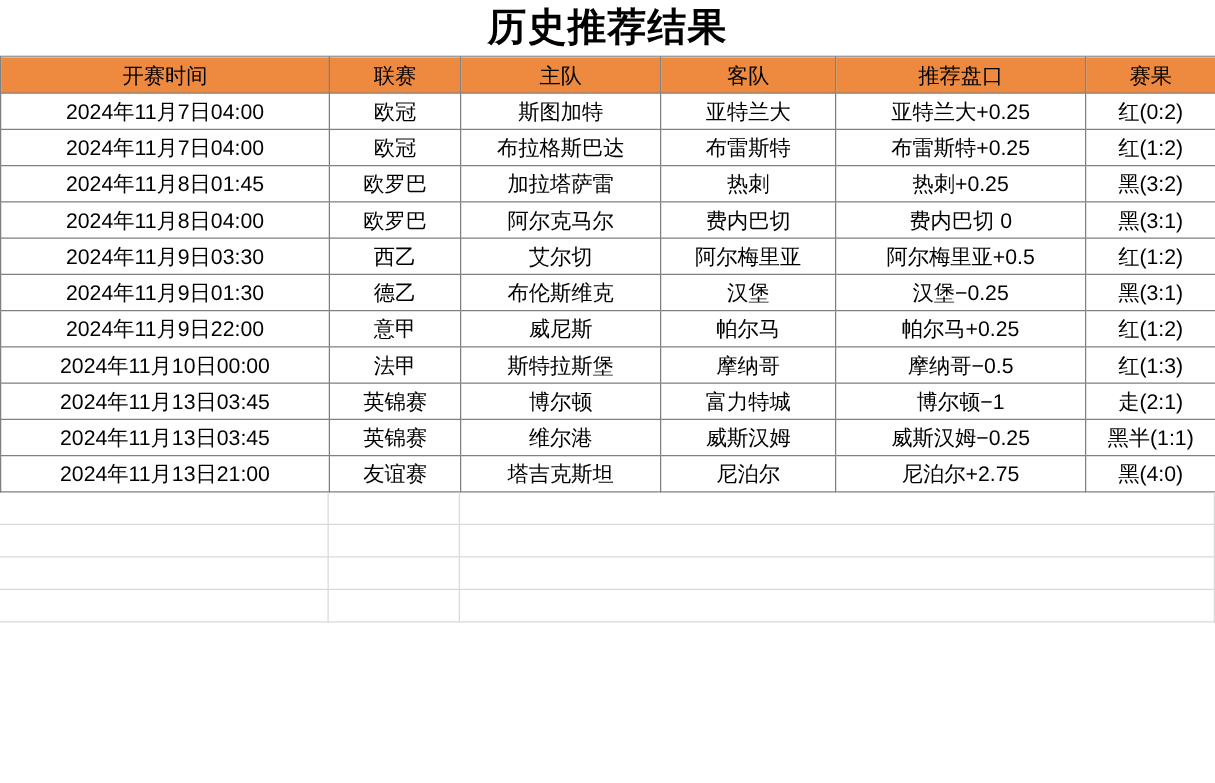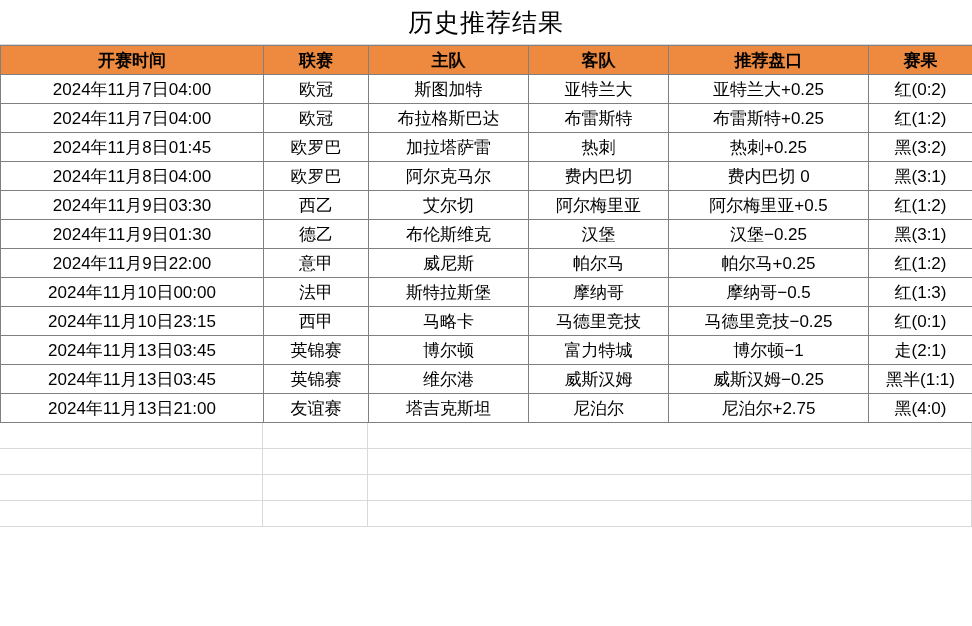--- a/index.html
+++ b/index.html
@@ -21,22 +21,22 @@
     flex-direction: column;
   }
   .title-row {
     height: 44px;
     display: flex;
     align-items: center;
     justify-content: center;
     border-bottom: 1px solid #d9d9d9;
   }
   .title-text {
-    font-size: 25px;
-    font-weight: normal;
+    font-size: 31px;
+    font-weight: bold;
     color: #000000;
     letter-spacing: 1px;
   }
   table.grid {
     border-collapse: collapse;
     table-layout: fixed;
     width: 972px;
   }
   table.grid td, table.grid th {
     border: 1px solid #808080;
@@ -44,21 +44,21 @@
     text-align: center;
     vertical-align: middle;
     font-size: 17px;
     color: #000000;
     height: 28px;
     white-space: nowrap;
     overflow: hidden;
   }
   thead th {
     background: #ED8A3F;
-    font-weight: bold;
+    font-weight: normal;
     font-size: 18px;
     height: 40px;
     border: 1px solid #808080;
     margin-top: 41px;
   }
   .col-time  { width: 263px; }
   .col-league{ width: 105px; }
   .col-home  { width: 160px; }
   .col-away  { width: 140px; }
   .col-rec   { width: 200px; }
@@ -175,28 +175,20 @@
         </tr>
         <tr>
           <td>2024年11月10日00:00</td>
           <td>法甲</td>
           <td>斯特拉斯堡</td>
           <td>摩纳哥</td>
           <td>摩纳哥−0.5</td>
           <td class="res-red">红(1:3)</td>
         </tr>
         <tr>
-          <td>2024年11月10日23:15</td>
-          <td>西甲</td>
-          <td>马略卡</td>
-          <td>马德里竞技</td>
-          <td>马德里竞技−0.25</td>
-          <td class="res-red">红(0:1)</td>
-        </tr>
-        <tr>
           <td>2024年11月13日03:45</td>
           <td>英锦赛</td>
           <td>博尔顿</td>
           <td>富力特城</td>
           <td>博尔顿−1</td>
           <td class="res-green">走(2:1)</td>
         </tr>
         <tr>
           <td>2024年11月13日03:45</td>
           <td>英锦赛</td>

